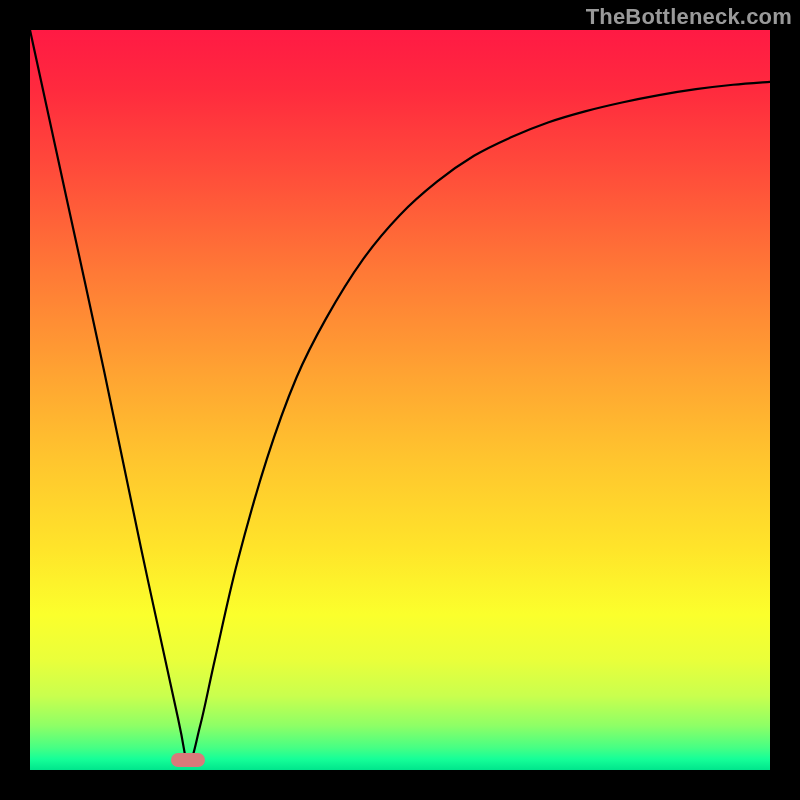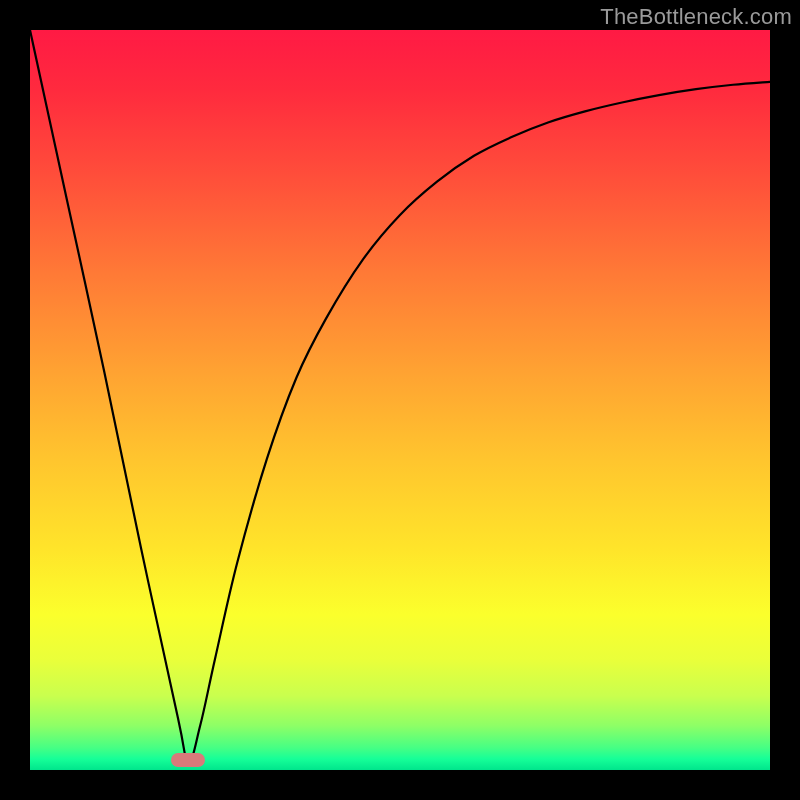--- a/index.html
+++ b/index.html
@@ -67,21 +67,21 @@
     background: #d87a7a;
     transform: translate(-50%, -50%);
   }
   .watermark {
     position: absolute;
     top: 4px;
     right: 8px;
     color: #9a9a9a;
     font-size: 22px;
     letter-spacing: 0.2px;
-    font-weight: 400;
+    font-weight: 700;
     user-select: none;
   }
 </style>
 </head>
 <body>
 
 <div class="frame">
 
   <div class="plot-area">
     <div class="gradient-bg"></div>

